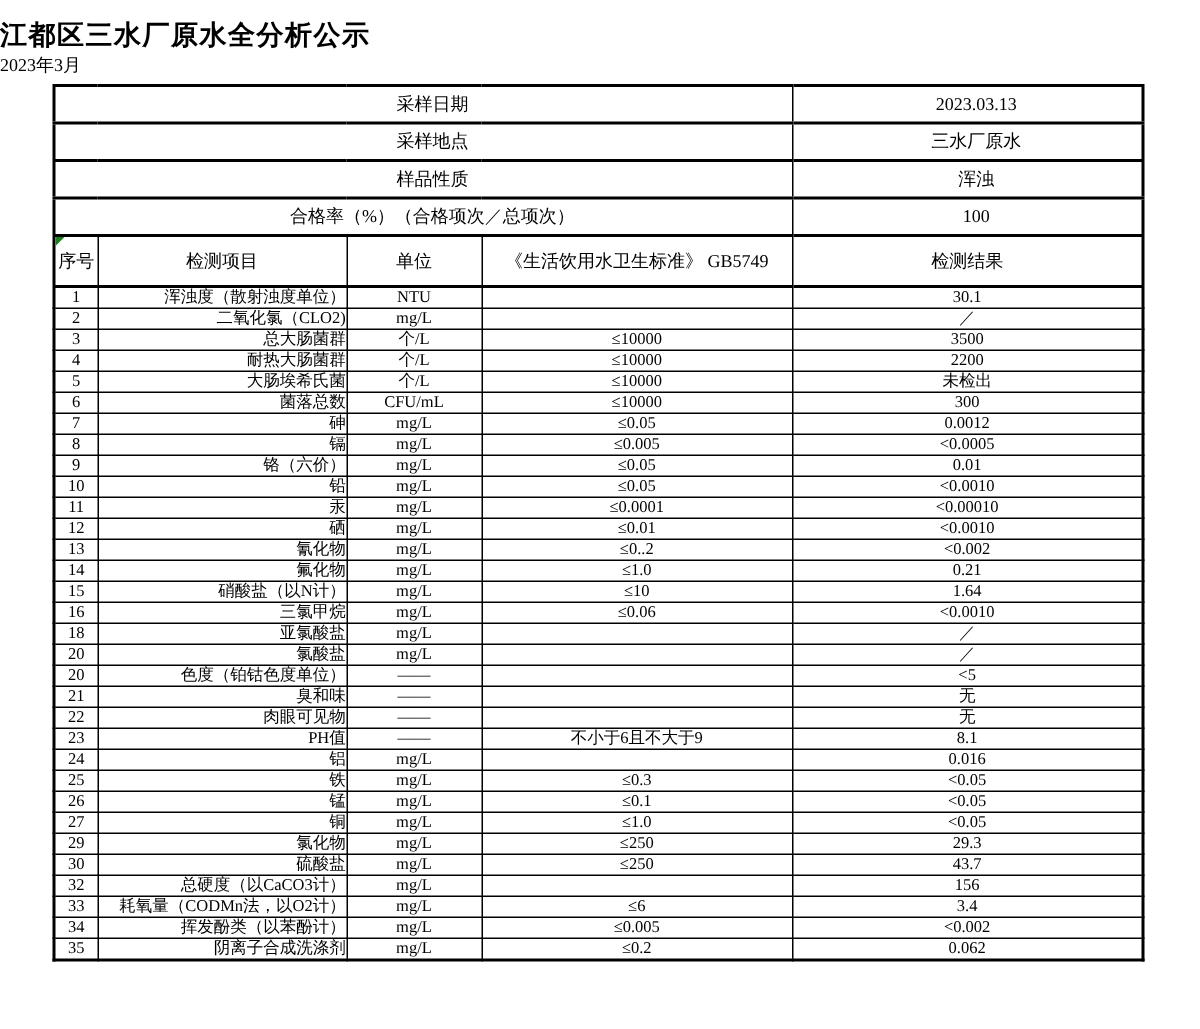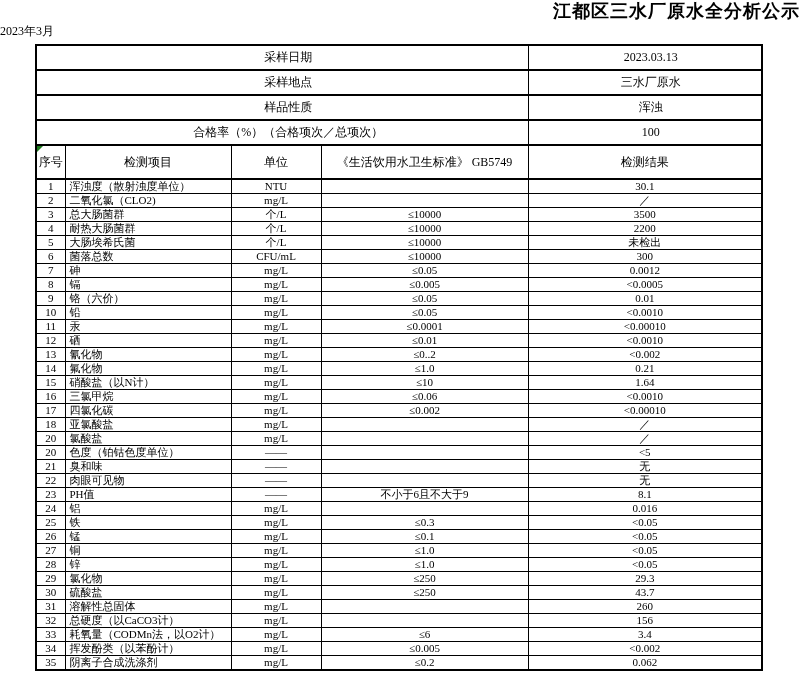--- a/index.html
+++ b/index.html
@@ -3,22 +3,22 @@
 <meta charset="utf-8">
 <style>
   html,body{margin:0;padding:0;}
   body{
     width:800px;height:686px;background:#ffffff;color:#000;
     font-family:"Liberation Serif","DejaVu Serif",serif;
     -webkit-font-smoothing:antialiased;
     position:relative;overflow:hidden;
   }
   .title{
-    text-align:right;font-weight:bold;font-size:18px;
-    line-height:22px;letter-spacing:1px;
+    text-align:left;font-weight:bold;font-size:18px;
+    padding-top:12px;line-height:22px;letter-spacing:1px;
   }
   .subtitle{
     font-size:12px;line-height:16px;margin-top:1px;
   }
   table.main{
     border-collapse:collapse;table-layout:fixed;
     width:726px;margin:5px 0 0 35px;
     border:2px solid #000;
   }
   td{
@@ -31,21 +31,21 @@
     border-top-width:2px;border-bottom-width:2px;padding-left:12px;
   }
   tr.header-row td{
     height:32px;font-size:12px;
     border-bottom-width:2px;border-top-width:2px;margin-top:36px;
   }
   tbody.data tr{height:14px;}
   tbody.data td{
     font-size:11px;line-height:13px;height:13px;
   }
-  td.col-item{text-align:left;padding-left:4px;}
+  td.col-item{text-align:right;padding-left:4px;}
   .corner-cell{position:relative;}
   .green-tri{
     position:absolute;top:0;left:0;width:0;height:0;
     border-top:6px solid #1e7b1e;border-right:6px solid transparent;
   }
 </style>
 </head>
 <body>
 
 <div class="title">江都区三水厂原水全分析公示</div>
@@ -192,27 +192,20 @@
         <td class="col-result">1.64</td>
       </tr>
       <tr>
         <td class="col-no">16</td>
         <td class="col-item">三氯甲烷</td>
         <td class="col-unit">mg/L</td>
         <td class="col-standard">≤0.06</td>
         <td class="col-result">&lt;0.0010</td>
       </tr>
       <tr>
-        <td class="col-no">17</td>
-        <td class="col-item">四氯化碳</td>
-        <td class="col-unit">mg/L</td>
-        <td class="col-standard">≤0.002</td>
-        <td class="col-result">&lt;0.00010</td>
-      </tr>
-      <tr>
         <td class="col-no">18</td>
         <td class="col-item">亚氯酸盐</td>
         <td class="col-unit">mg/L</td>
         <td class="col-standard"></td>
         <td class="col-result">／</td>
       </tr>
       <tr>
         <td class="col-no">20</td>
         <td class="col-item">氯酸盐</td>
         <td class="col-unit">mg/L</td>
@@ -269,46 +262,32 @@
         <td class="col-result">&lt;0.05</td>
       </tr>
       <tr>
         <td class="col-no">27</td>
         <td class="col-item">铜</td>
         <td class="col-unit">mg/L</td>
         <td class="col-standard">≤1.0</td>
         <td class="col-result">&lt;0.05</td>
       </tr>
       <tr>
-        <td class="col-no">28</td>
-        <td class="col-item">锌</td>
-        <td class="col-unit">mg/L</td>
-        <td class="col-standard">≤1.0</td>
-        <td class="col-result">&lt;0.05</td>
-      </tr>
-      <tr>
         <td class="col-no">29</td>
         <td class="col-item">氯化物</td>
         <td class="col-unit">mg/L</td>
         <td class="col-standard">≤250</td>
         <td class="col-result">29.3</td>
       </tr>
       <tr>
         <td class="col-no">30</td>
         <td class="col-item">硫酸盐</td>
         <td class="col-unit">mg/L</td>
         <td class="col-standard">≤250</td>
         <td class="col-result">43.7</td>
-      </tr>
-      <tr>
-        <td class="col-no">31</td>
-        <td class="col-item">溶解性总固体</td>
-        <td class="col-unit">mg/L</td>
-        <td class="col-standard"></td>
-        <td class="col-result">260</td>
       </tr>
       <tr>
         <td class="col-no">32</td>
         <td class="col-item">总硬度（以CaCO3计）</td>
         <td class="col-unit">mg/L</td>
         <td class="col-standard"></td>
         <td class="col-result">156</td>
       </tr>
       <tr>
         <td class="col-no">33</td>

